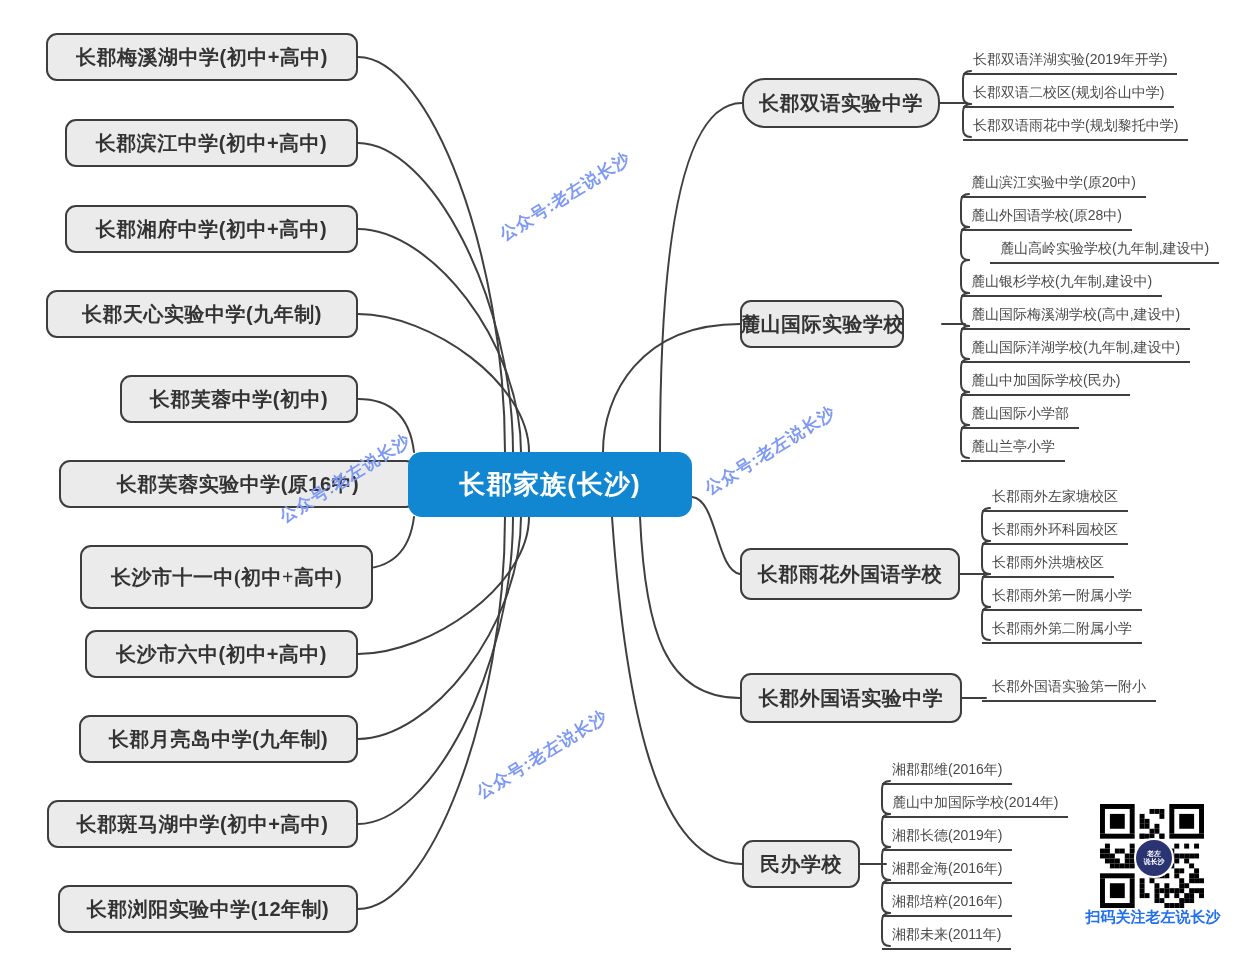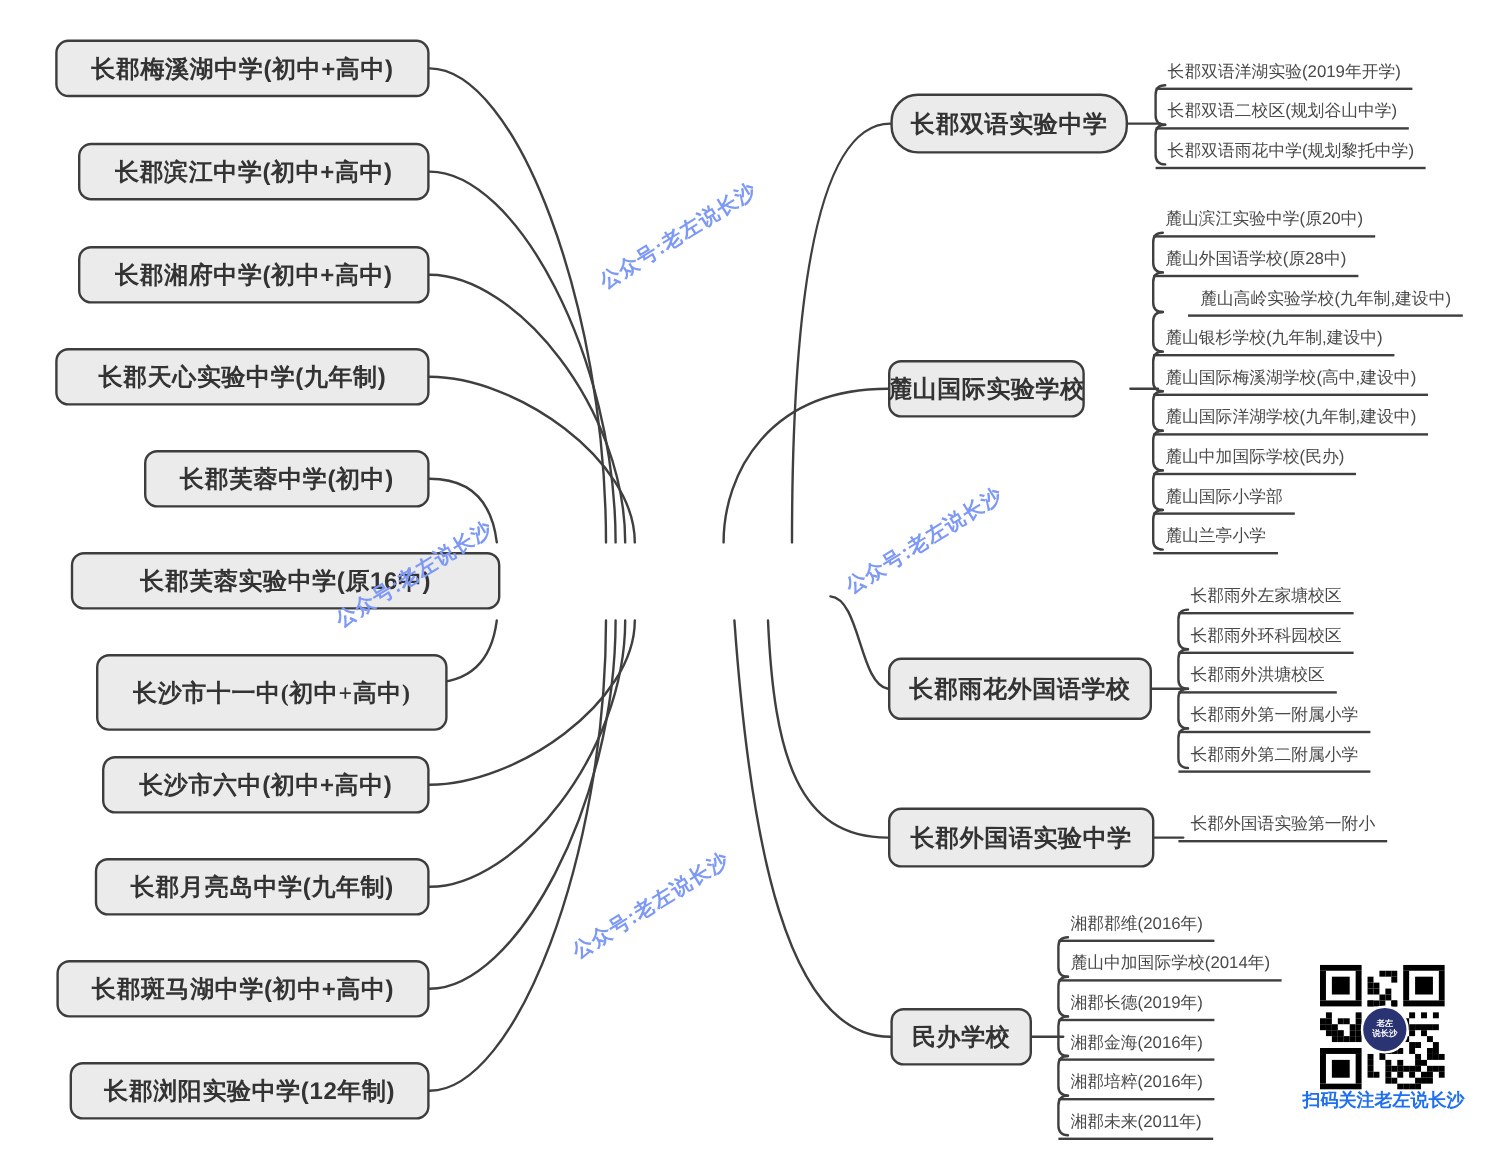--- a/index.html
+++ b/index.html
@@ -129,20 +129,21 @@
       <div class="child-row" style="left: 882px; top: 826px;">湘郡长德(2019年)</div>
       <div class="child-row" style="left: 882px; top: 859px;">湘郡金海(2016年)</div>
       <div class="child-row" style="left: 882px; top: 892px;">湘郡培粹(2016年)</div>
       <div class="child-row" style="left: 882px; top: 925px;">湘郡未来(2011年)</div>
       <div class="watermark" style="left: 490px; top: 185px; color: rgb(125, 153, 245);">公众号:老左说长沙</div>
       <div class="watermark" style="left: 270px; top: 467px; color: rgb(125, 153, 245);">公众号:老左说长沙</div>
       <div class="watermark" style="left: 695px; top: 439px; color: rgb(125, 153, 245);">公众号:老左说长沙</div>
       <div class="watermark" style="left: 467px; top: 743px; color: rgb(125, 153, 245);">公众号:老左说长沙</div>
     </div>
 
+  <div class="center-node" id="centerNode" style="left: 408px; top: 452px; width: 284px; height: 65px; background: rgb(17, 135, 209);">长郡家族(长沙)</div>
 
   <div class="qr" id="qrBox" style="left: 1100px; top: 804px; width: 104px; height: 104px;">
     <svg id="qrsvg" width="104" height="104" viewBox="0 0 104 104">
         <rect x="0.00" y="0.00" width="34.67" height="4.95" fill="#000"></rect>
         <rect x="0.00" y="29.71" width="34.67" height="4.95" fill="#000"></rect>
         <rect x="0.00" y="4.95" width="4.95" height="24.76" fill="#000"></rect>
         <rect x="29.71" y="4.95" width="4.95" height="24.76" fill="#000"></rect>
         <rect x="9.90" y="9.90" width="14.86" height="14.86" fill="#000"></rect>
         <rect x="69.33" y="0.00" width="34.67" height="4.95" fill="#000"></rect>
         <rect x="69.33" y="29.71" width="34.67" height="4.95" fill="#000"></rect>

